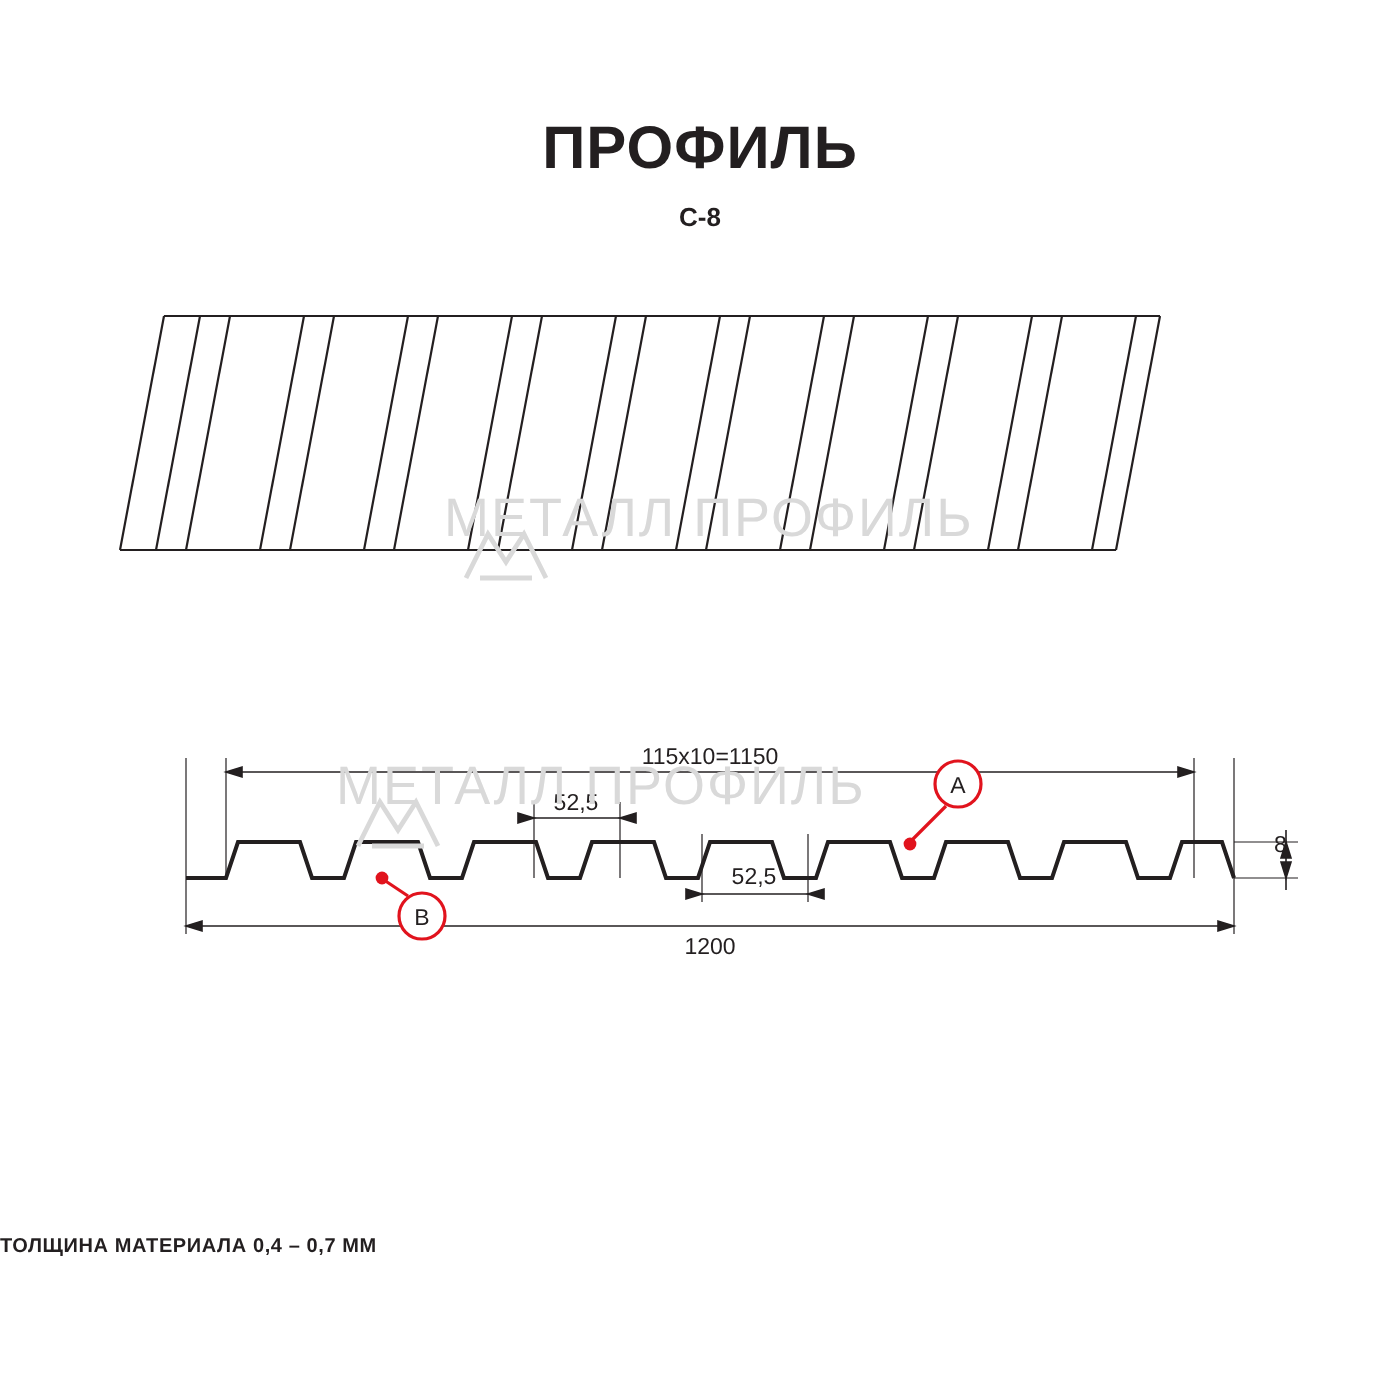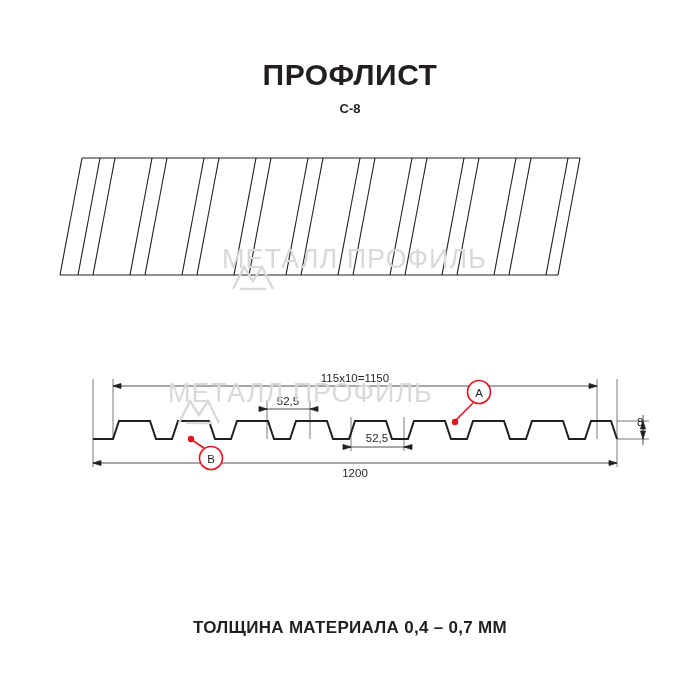--- a/index.html
+++ b/index.html
@@ -52,22 +52,22 @@
     top: 355px;
     left: 55px;
     width: 600px;
     height: 140px;
   }
   .footnote {
     position: absolute;
     top: 618px;
     left: 0;
     width: 700px;
-    text-align: center;
-    font-size: 17px;
+    text-align: left;
+    font-size: 10px;
     font-weight: bold;
     letter-spacing: 0.3px;
   }
   .watermark {
     position: absolute;
     font-family: "Liberation Sans", sans-serif;
     font-weight: normal;
     color: #d9d9d9;
     white-space: nowrap;
     pointer-events: none;
@@ -98,21 +98,21 @@
     fill: #231f20;
   }
   .dim-text { font-size: 11.5px; }
   .callout-text { font-size: 11.5px; fill: #231f20; }
 </style>
 </head>
 <body>
 
 <div class="page">
 
-  <div class="title">ПРОФЛИСТ</div>
+  <div class="title">ПРОФИЛЬ</div>
   <div class="subtitle">С-8</div>
 
   <div class="iso-wrap">
     <svg width="580" height="165" viewBox="0 0 580 165">
       <g fill="none" stroke="#231f20" stroke-width="1.1" stroke-linejoin="miter">
 
         <path d="M 22 18 L 520 18"></path>
 
         <path d="M 0 135 L 498 135"></path>
 

